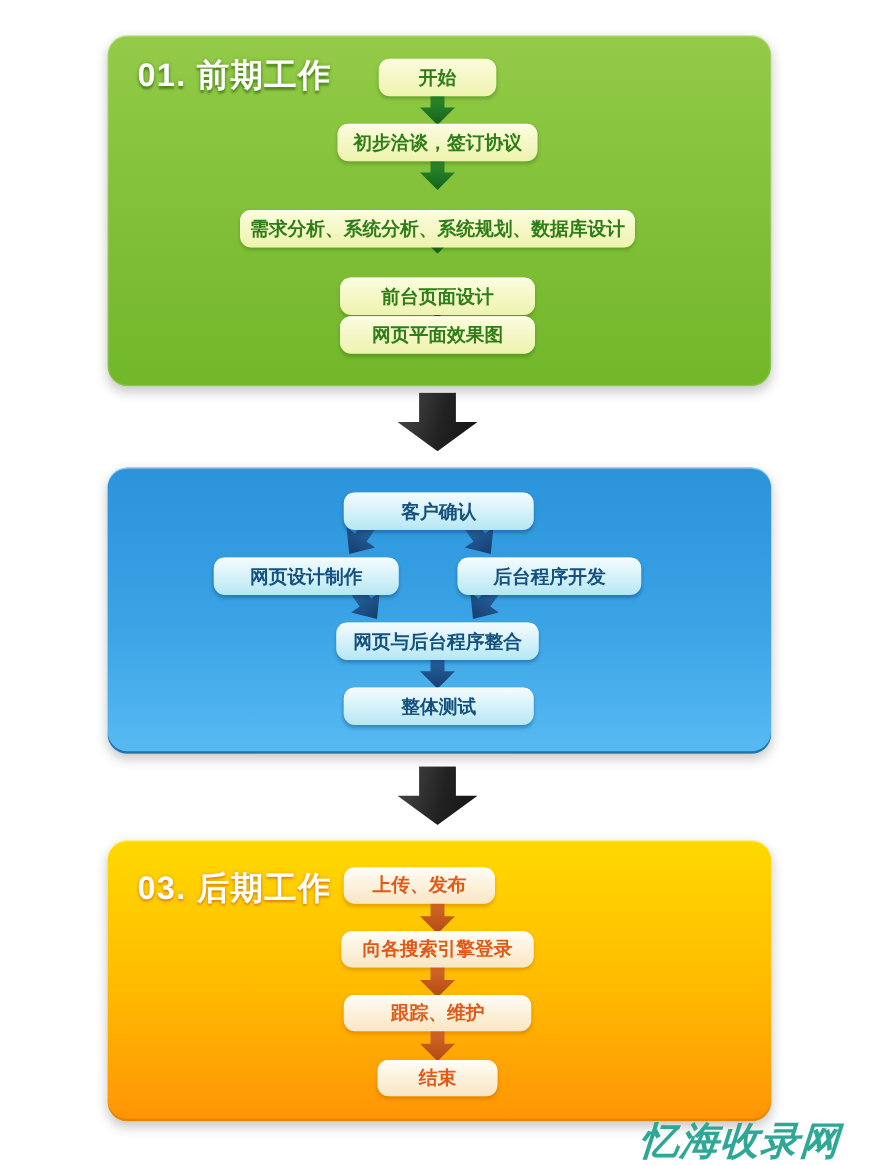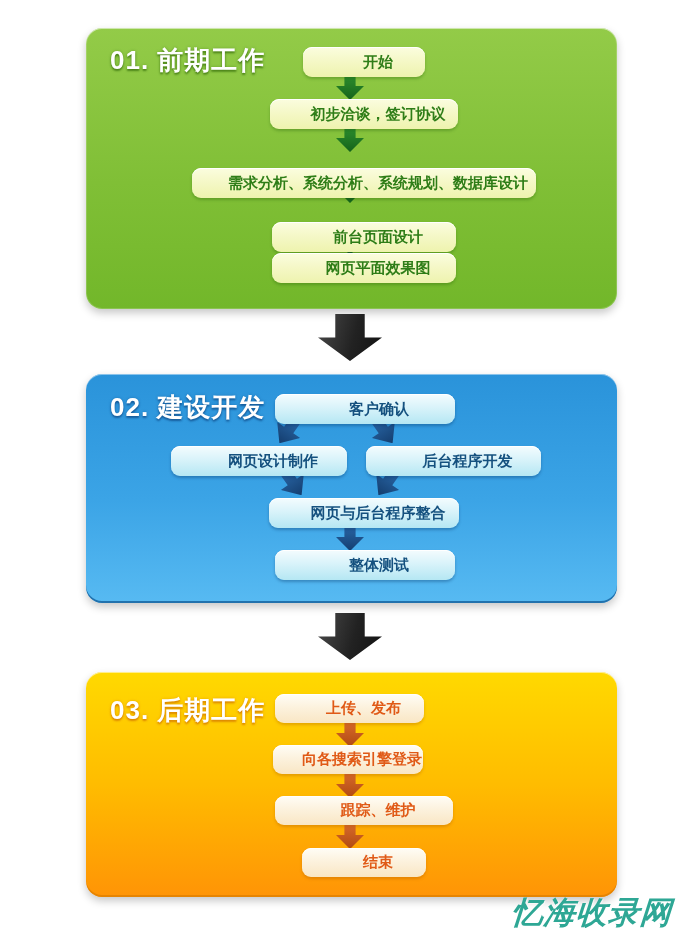--- a/index.html
+++ b/index.html
@@ -26,21 +26,21 @@
     box-shadow:inset 0 1px 0 rgba(255,255,255,.55),inset 0 -2px 0 rgba(224,127,0,.8),0 4px 9px rgba(0,0,0,.22);
   }
   .panel-title{
     position:absolute;font-size:26px;font-weight:bold;color:#ffffff;letter-spacing:1px;white-space:nowrap;
   }
   .panel-green .panel-title{left:24px;top:15px;text-shadow:0 2px 2px rgba(40,95,0,.6),0 0 3px rgba(40,95,0,.35);}
   .panel-blue  .panel-title{left:24px;top:16px;text-shadow:0 2px 2px rgba(10,60,120,.6),0 0 3px rgba(10,60,120,.35);}
   .panel-orange .panel-title{left:24px;top:21px;text-shadow:0 2px 2px rgba(205,105,0,.65),0 0 3px rgba(205,105,0,.4);}
   .fbox{
     position:absolute;height:30px;border-radius:9px;display:flex;align-items:center;justify-content:center;
-    font-size:15px;font-weight:bold;white-space:nowrap;z-index:2;padding-left:28px;
+    font-size:15px;font-weight:bold;white-space:nowrap;z-index:2;
   }
   .panel-green .fbox{
     background:linear-gradient(180deg,#fbfddf 0%,#f5f8c8 45%,#eef3ae 100%);
     color:#2e7d17;box-shadow:0 2px 3px rgba(20,80,0,.28),inset 0 1px 0 #ffffff;
   }
   .panel-blue .fbox{
     background:linear-gradient(180deg,#f4fcfe 0%,#d9f3fa 45%,#b5e7f3 100%);
     color:#15517f;box-shadow:0 2px 3px rgba(0,40,90,.32),inset 0 1px 0 #ffffff;
   }
   .panel-orange .fbox{
@@ -81,40 +81,39 @@
     <div class="fbox" style="left:106px;top:140px;width:316px;">需求分析、系统分析、系统规划、数据库设计</div>
     <div class="barrow" style="left:250px;top:149px;"></div>
     <div class="fbox" style="left:186px;top:174px;width:156px;margin-top:20px;">前台页面设计</div>
     <div class="barrow" style="left:250px;top:201px;"></div>
     <div class="fbox" style="left:186px;top:225px;width:156px;">网页平面效果图</div>
   </div>
 
   <div class="connector" style="left:318px;top:314px;"></div>
 
   <div class="panel panel-blue">
-    <div class="panel-title">02. 建设开发</div>
     <div class="fbox" style="left:189px;top:20px;width:152px;">客户确认</div>
     <div class="barrow diag" style="left:188px;top:42px;transform:rotate(35deg);"></div>
     <div class="barrow diag" style="left:284px;top:42px;transform:rotate(-35deg);"></div>
     <div class="fbox" style="left:280px;top:72px;width:147px;">后台程序开发</div>
     <div class="fbox" style="left:85px;top:72px;width:148px;">网页设计制作</div>
     <div class="barrow diag" style="left:193px;top:94px;transform:rotate(-35deg);"></div>
     <div class="barrow diag" style="left:287px;top:94px;transform:rotate(35deg);"></div>
     <div class="fbox" style="left:183px;top:124px;width:162px;">网页与后台程序整合</div>
     <div class="barrow" style="left:250px;top:151px;"></div>
     <div class="fbox" style="left:189px;top:176px;width:152px;">整体测试</div>
   </div>
 
   <div class="connector" style="left:318px;top:613px;"></div>
 
   <div class="panel panel-orange">
     <div class="panel-title">03. 后期工作</div>
     <div class="fbox" style="left:189px;top:22px;width:121px;">上传、发布</div>
     <div class="barrow" style="left:250px;top:49px;"></div>
-    <div class="fbox" style="left:187px;top:73px;width:122px;">向各搜索引擎登录</div>
+    <div class="fbox" style="left:187px;top:73px;width:154px;">向各搜索引擎登录</div>
     <div class="barrow" style="left:250px;top:100px;"></div>
     <div class="fbox" style="left:189px;top:124px;width:150px;text-align:right;">跟踪、维护</div>
     <div class="barrow" style="left:250px;top:151px;"></div>
     <div class="fbox" style="left:216px;top:176px;width:96px;">结束</div>
   </div>
 
   <div class="watermark">忆海收录网</div>
 
 </div>
 

